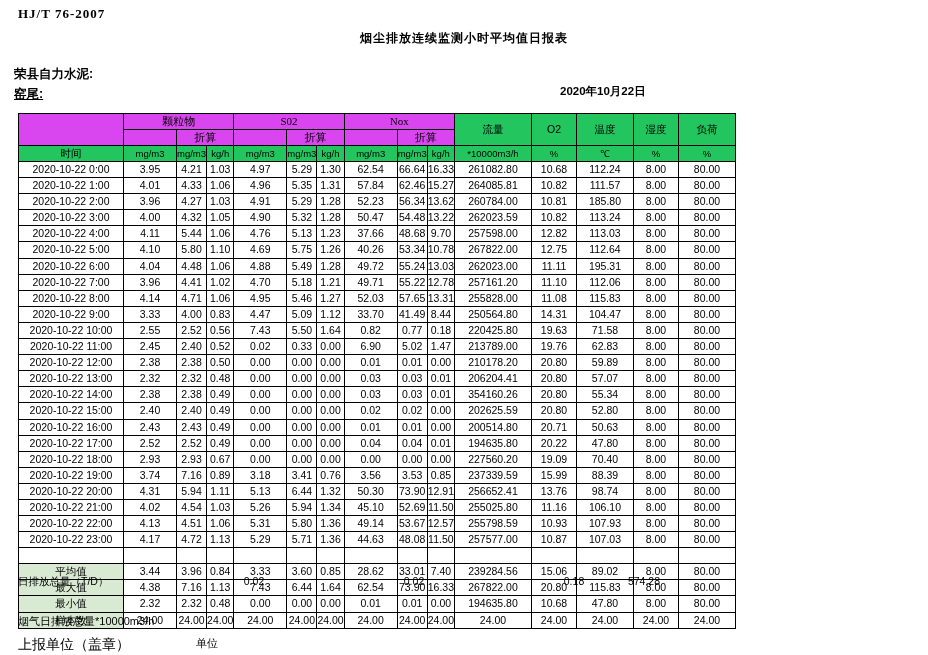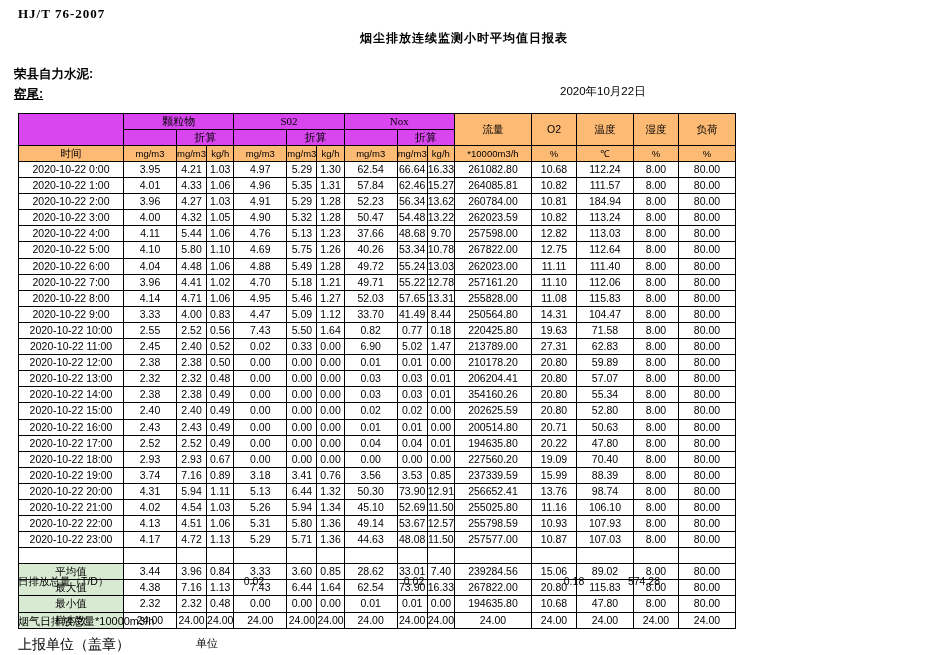--- a/index.html
+++ b/index.html
@@ -28,38 +28,39 @@
     position:absolute;left:14px;top:66px;
     font-size:12.5px;font-weight:bold;
   }
   .point{
     position:absolute;left:14px;top:86px;
     font-size:12.5px;font-weight:bold;text-decoration:underline;
   }
   .date{
     position:absolute;left:560px;top:84px;
     font-size:11.5px;
+    font-weight:bold;
   }
 
   table.main{
     position:absolute;left:18px;top:113px;
     border-collapse:collapse;
     font-size:10.5px;
     font-family:"Liberation Sans", sans-serif;
   }
   table.main td,table.main th{
     border:1px solid #000;
     padding:0;
     text-align:center;
     vertical-align:middle;
     height:15px;
     line-height:15px;
     font-weight:normal;
   }
-  .hdr{background:#fdba74;}
+  .hdr{background:#22c55e;}
   .grp{background:#d946ef;font-size:11px;font-family:"Liberation Serif",serif;}
   .unit{font-size:9.5px;}
   .timecell{width:104px;}
   .numcell{width:52px;}
   .flowcell{width:76px;}
   .o2cell{width:44px;}
   .tempcell{width:56px;}
   .humcell{width:44px;}
   .loadcell{width:56px;}
 
@@ -172,21 +173,21 @@
           <td>4.27</td>
           <td>1.03</td>
           <td>4.91</td>
           <td>5.29</td>
           <td>1.28</td>
           <td>52.23</td>
           <td>56.34</td>
           <td>13.62</td>
           <td>260784.00</td>
           <td>10.81</td>
-          <td>184.94</td>
+          <td>185.80</td>
           <td>8.00</td>
           <td>80.00</td>
         </tr>
       <tr class="datarow">
           <td>2020-10-22 3:00</td>
           <td>4.00</td>
           <td>4.32</td>
           <td>1.05</td>
           <td>4.90</td>
           <td>5.32</td>
@@ -240,21 +241,21 @@
           <td>4.48</td>
           <td>1.06</td>
           <td>4.88</td>
           <td>5.49</td>
           <td>1.28</td>
           <td>49.72</td>
           <td>55.24</td>
           <td>13.03</td>
           <td>262023.00</td>
           <td>11.11</td>
-          <td>111.40</td>
+          <td>195.31</td>
           <td>8.00</td>
           <td>80.00</td>
         </tr>
       <tr class="datarow">
           <td>2020-10-22 7:00</td>
           <td>3.96</td>
           <td>4.41</td>
           <td>1.02</td>
           <td>4.70</td>
           <td>5.18</td>
@@ -324,21 +325,21 @@
           <td>2.45</td>
           <td>2.40</td>
           <td>0.52</td>
           <td>0.02</td>
           <td>0.33</td>
           <td>0.00</td>
           <td>6.90</td>
           <td>5.02</td>
           <td>1.47</td>
           <td>213789.00</td>
-          <td>27.31</td>
+          <td>19.76</td>
           <td>62.83</td>
           <td>8.00</td>
           <td>80.00</td>
         </tr>
       <tr class="datarow">
           <td>2020-10-22 12:00</td>
           <td>2.38</td>
           <td>2.38</td>
           <td>0.50</td>
           <td>0.00</td>

